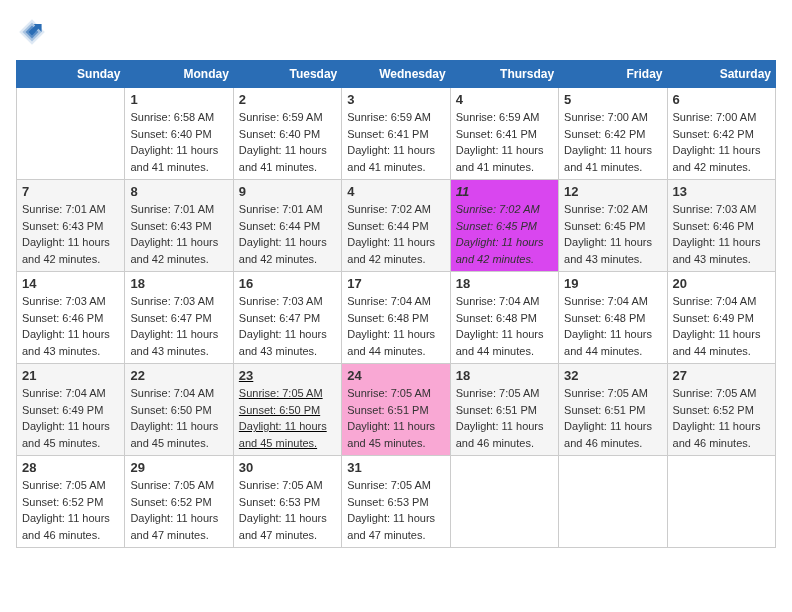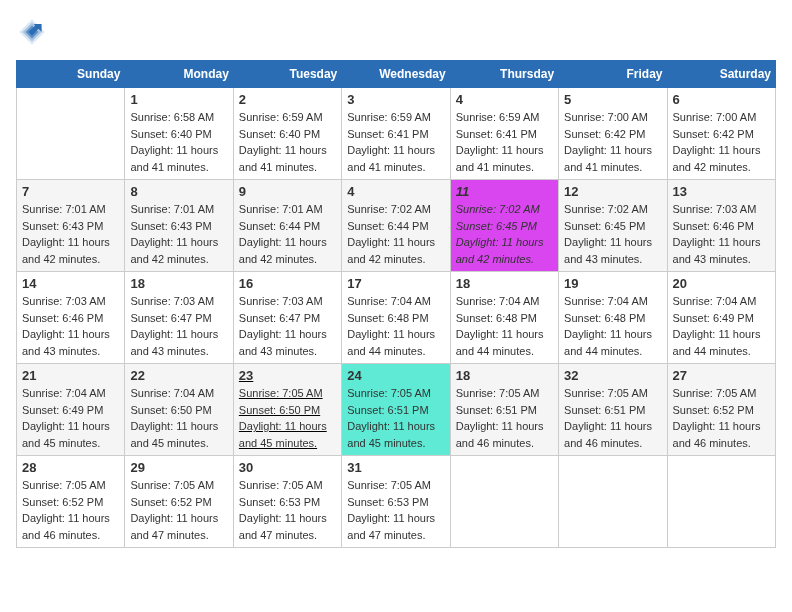--- a/index.html
+++ b/index.html
@@ -217,21 +217,21 @@
           <div class="day-info">Sunrise: 7:04 AM<br>Sunset: 6:49 PM<br>Daylight: 11 hours and 45 minutes.</div>
         </td>
         <td style="background: rgb(245, 245, 245);">
           <span class="day-number">22</span>
           <div class="day-info">Sunrise: 7:04 AM<br>Sunset: 6:50 PM<br>Daylight: 11 hours and 45 minutes.</div>
         </td>
         <td style="background: rgb(245, 245, 245); text-decoration: underline;">
           <span class="day-number">23</span>
           <div class="day-info">Sunrise: 7:05 AM<br>Sunset: 6:50 PM<br>Daylight: 11 hours and 45 minutes.</div>
         </td>
-        <td style="background: #5eead4; margin-top: 32px;">
+        <td style="background: #f9a8d4; margin-top: 32px;">
           <span class="day-number">24</span>
           <div class="day-info">Sunrise: 7:05 AM<br>Sunset: 6:51 PM<br>Daylight: 11 hours and 45 minutes.</div>
         </td>
         <td style="background: rgb(245, 245, 245);">
           <span class="day-number">18</span>
           <div class="day-info">Sunrise: 7:05 AM<br>Sunset: 6:51 PM<br>Daylight: 11 hours and 46 minutes.</div>
         </td>
         <td style="background: rgb(245, 245, 245);">
           <span class="day-number">32</span>
           <div class="day-info">Sunrise: 7:05 AM<br>Sunset: 6:51 PM<br>Daylight: 11 hours and 46 minutes.</div>

